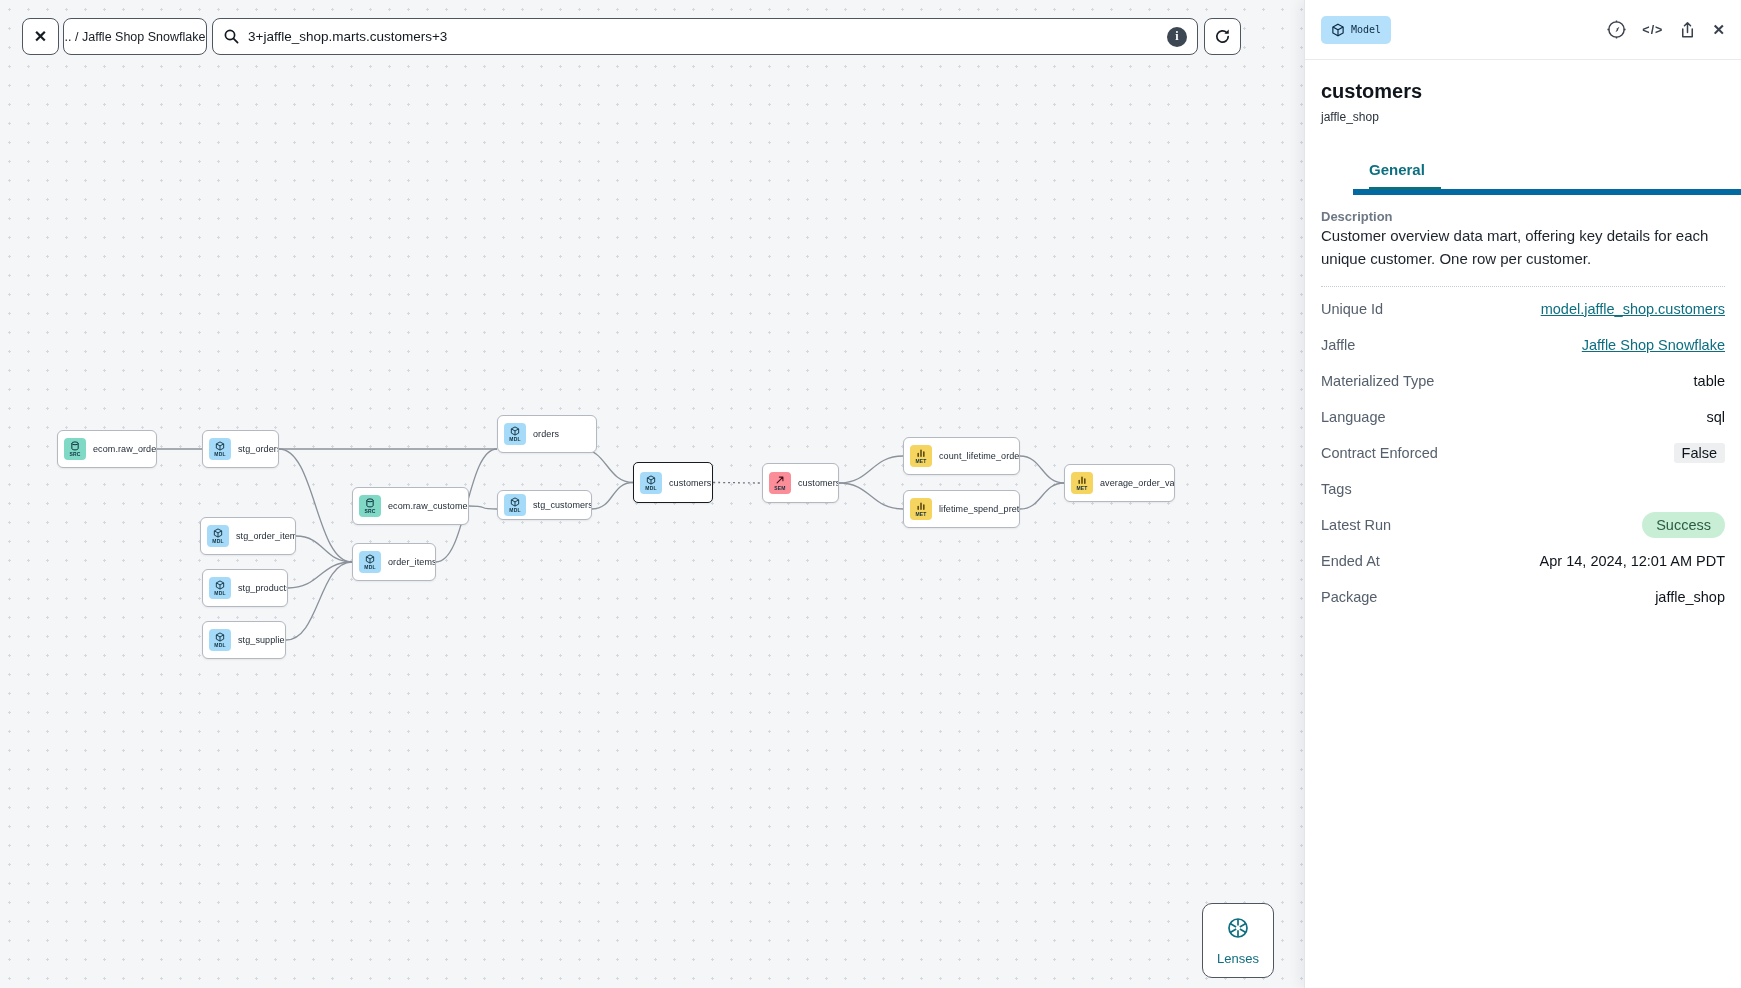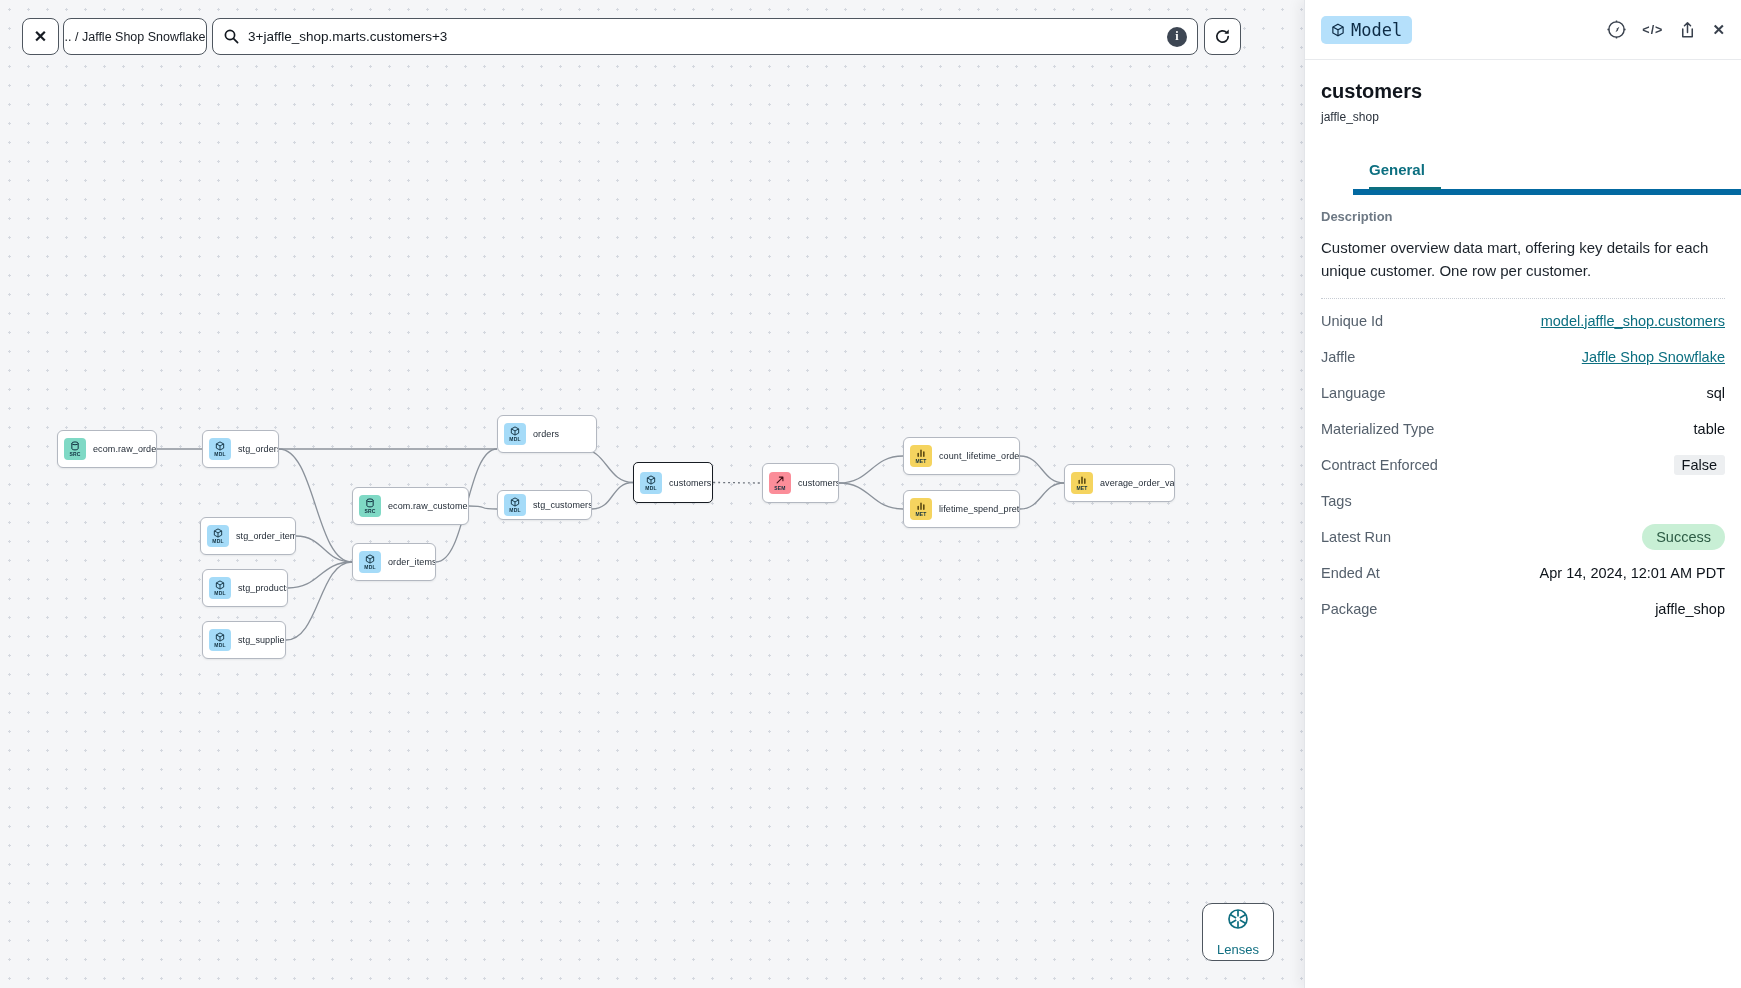--- a/index.html
+++ b/index.html
@@ -49,56 +49,56 @@
     font-size:12.5px; color:#171c23; }
   .searchbox { left:212px; top:18px; width:986px; height:37px; padding:0 10px; gap:8px; }
   .searchbox .sval { flex:1; font-size:13.5px; color:#12181f; border:none; outline:none;
     font-family:"Liberation Sans",sans-serif; background:transparent; }
   .info-dot { width:20px; height:20px; border-radius:50%; background:#3d4653; color:#fff;
     font-size:12px; font-weight:700; display:flex; align-items:center; justify-content:center;
     font-family:"Liberation Serif",serif; cursor:pointer; }
   .refresh-btn { left:1204px; top:18px; width:37px; height:37px; }
 
   .lenses-btn {
-    position:absolute; left:1202px; top:903px; width:72px; height:58px;
+    position:absolute; left:1202px; top:903px; width:72px; height:75px;
     background:#fff; border:1px solid #4e565f; border-radius:10px;
     display:flex; flex-direction:column; align-items:center; justify-content:center; gap:11px;
     cursor:pointer;
   }
   .lenses-btn .llabel { font-size:13px; color:#0f6e80; }
 
   
   .panel {
     position:absolute; left:1304px; top:0; width:437px; height:988px; background:#fff;
     border-left:1px solid #e3e5e9; box-shadow:-5px 0 12px rgba(15,20,30,.06);
     display:flex; flex-direction:column;
   }
   .panel-header { height:60px; display:flex; align-items:center; padding:0 16px;
     border-bottom:1px solid #e8eaed; }
   .type-badge { background:#b5e0fb; border-radius:5px; height:28px; padding:0 10px;
     display:flex; align-items:center; gap:6px; color:#0d2b45;
-    font-family:"DejaVu Sans Mono", monospace; font-size:17px; }
+    font-family:"DejaVu Sans Mono", monospace; font-size:10px; }
   .hicons { margin-left:auto; display:flex; align-items:center; gap:15px; color:#39414d; }
   .hicons .hic { cursor:pointer; display:flex; align-items:center; justify-content:center; }
   .hicons .code-ic { font-size:12.5px; font-weight:700; letter-spacing:1px; color:#39414d; }
   .hicons .x-ic { font-size:15px; font-weight:700; }
 
   .title-block { padding:20px 16px 0 16px; }
   .p-title { font-size:20px; font-weight:700; color:#10151c; }
   .p-sub { font-size:12px; color:#2a323c; margin-top:7px; }
 
   .tabs { margin-top:28px; border-bottom:6px solid #0369a1; padding:0 16px; display:flex;margin-left:48px; }
   .tab { padding:9px 4px 11px 0; margin-right:24px; font-size:15px; font-weight:700;
     color:#0c6f80; position:relative; cursor:pointer; min-width:72px; }
   .tab.active::after { content:""; position:absolute; left:0; right:0; bottom:-1px;
     height:3px; background:#0c6f80; }
 
   .panel-body { padding:14px 16px; overflow:hidden; }
   .sec-label { font-size:13px; font-weight:700; color:#6d7884; }
-  .desc { margin-top:12px; font-size:15px; line-height:1.55; color:#1c232b; }
+  .desc { font-size:15px; line-height:1.55; color:#1c232b; }
   .dotline { border-bottom:1px dotted #c7ccd3; margin:15px 0 4px 0; }
 
   .frow { min-height:36px; display:flex; align-items:center; justify-content:space-between; gap:10px; }
   .flabel { font-size:14.5px; color:#55606c; }
   .fvalue { font-size:14.5px; color:#0e141b; text-align:right; display:flex; align-items:center; gap:7px;padding-left:8px; }
   .fvalue.link a, .fvalue.link { color:#0c6f80; }
   .fvalue.link .vtext { text-decoration:underline; cursor:pointer; }
   .fvalue.teal { color:#0c6f80; }
   .badge-gray { background:#edeff1; padding:2px 8px; border-radius:3px; color:#0e141b; }
   .badge-success { background:#c8efd5; color:#2d5c45; padding:5px 14px; border-radius:15px; }
@@ -348,32 +348,32 @@
             <span class="vtext">model.jaffle_shop.customers</span>
           </span>
         </div>
         <div class="frow">
           <span class="flabel">Jaffle</span>
           <span class="fvalue link">
             <span class="vtext">Jaffle Shop Snowflake</span>
           </span>
         </div>
         <div class="frow">
+          <span class="flabel">Materialized Type</span>
+          <span class="fvalue ">
+            <span class="vtext">table</span>
+          </span>
+        </div>
+        <div class="frow">
           <span class="flabel">Language</span>
           <span class="fvalue ">
             <span class="vtext">sql</span>
           </span>
         </div>
         <div class="frow">
-          <span class="flabel">Materialized Type</span>
-          <span class="fvalue ">
-            <span class="vtext">table</span>
-          </span>
-        </div>
-        <div class="frow">
           <span class="flabel">Contract Enforced</span>
           <span class="fvalue ">
             <span class="vtext badge-gray">False</span>
           </span>
         </div>
         <div class="frow">
           <span class="flabel">Tags</span>
           <span class="fvalue ">
             <span class="vtext"></span>
           </span>

